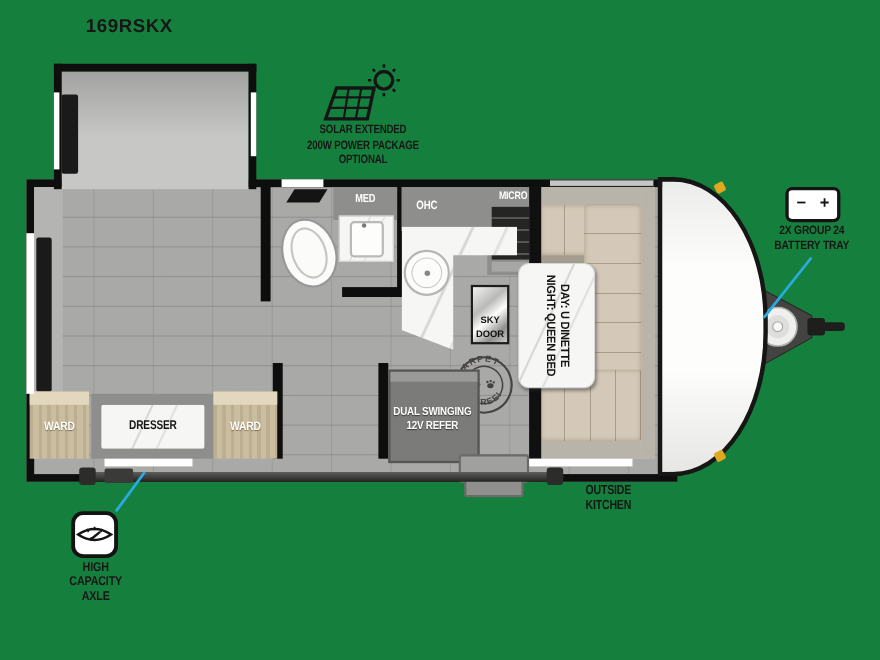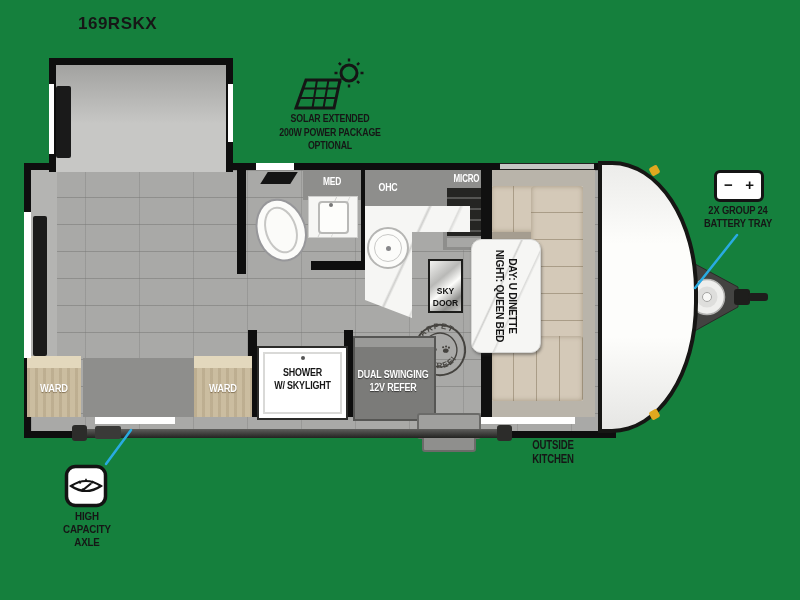--- a/index.html
+++ b/index.html
@@ -226,41 +226,36 @@
         <ellipse rx="3" ry="2.3"></ellipse>
           <circle cx="-3" cy="-3.3" r="1.1"></circle>
           <circle cx="0" cy="-4.3" r="1.1"></circle>
           <circle cx="3" cy="-3.3" r="1.1"></circle>
       </g>
     </g>
   </svg>
 
   <div class="wall" style="left:248px;top:330px;width:9px;height:87px;"></div>
   <div class="wall" style="left:344px;top:330px;width:9px;height:87px;"></div>
-  <div class="abs" id="shower">
-    <div class="liner"></div>
-    <div class="abs" style="left:42px;top:8px;width:4px;height:4px;border-radius:50%;background:#555;"></div>
-    <div class="lbl cx85" style="left:0;top:18px;width:87px;font-size:10.5px;line-height:12.5px;">
-      <div>SHOWER</div>
-      <div>W/ SKYLIGHT</div>
-    </div>
-  </div>
   <div class="abs" id="refer">
     <div class="topface"></div>
   </div>
   <div class="lbl cx85 white nw" style="left:338px;top:368px;width:110px;font-size:10.5px;line-height:12.5px;text-shadow:0 1px 1px rgba(30,30,30,.7);">
     <div>DUAL SWINGING</div>
     <div>12V REFER</div>
   </div>
 
   <div class="abs wood" style="left:27px;top:356px;width:54px;height:61px;">
     <div class="topface"></div>
     <div class="lbl cx85 white" style="left:0;top:26px;width:54px;font-size:11px;text-shadow:0 1px 1px rgba(80,60,30,.6);">WARD</div>
   </div>
   <div class="graybox" style="left:83px;top:358px;width:112px;height:59px;"></div>
+  <div class="abs marble" style="left:92px;top:368px;width:94px;height:40px;border-radius:2px;">
+    <div class="lbl cx80" style="left:0;top:13px;width:94px;font-size:11.5px;">DRESSER</div>
+  </div>
   <div class="abs wood" style="left:194px;top:356px;width:58px;height:61px;">
     <div class="topface"></div>
     <div class="lbl cx85 white" style="left:0;top:26px;width:58px;font-size:11px;text-shadow:0 1px 1px rgba(80,60,30,.6);">WARD</div>
   </div>
 
   <div class="winstrip" style="left:24px;top:212px;width:7px;height:146px;"></div>
   <div class="winstrip" style="left:256px;top:163px;width:38px;height:7px;"></div>
   <div class="winstrip" style="left:95px;top:417px;width:80px;height:7px;"></div>
   <div class="winstrip" style="left:480px;top:417px;width:95px;height:7px;"></div>
   <div class="abs" style="left:500px;top:163px;width:94px;height:7px;background:#c6c6c4;border-top:1px solid #222;border-bottom:1px solid #222;box-sizing:border-box;"></div>

